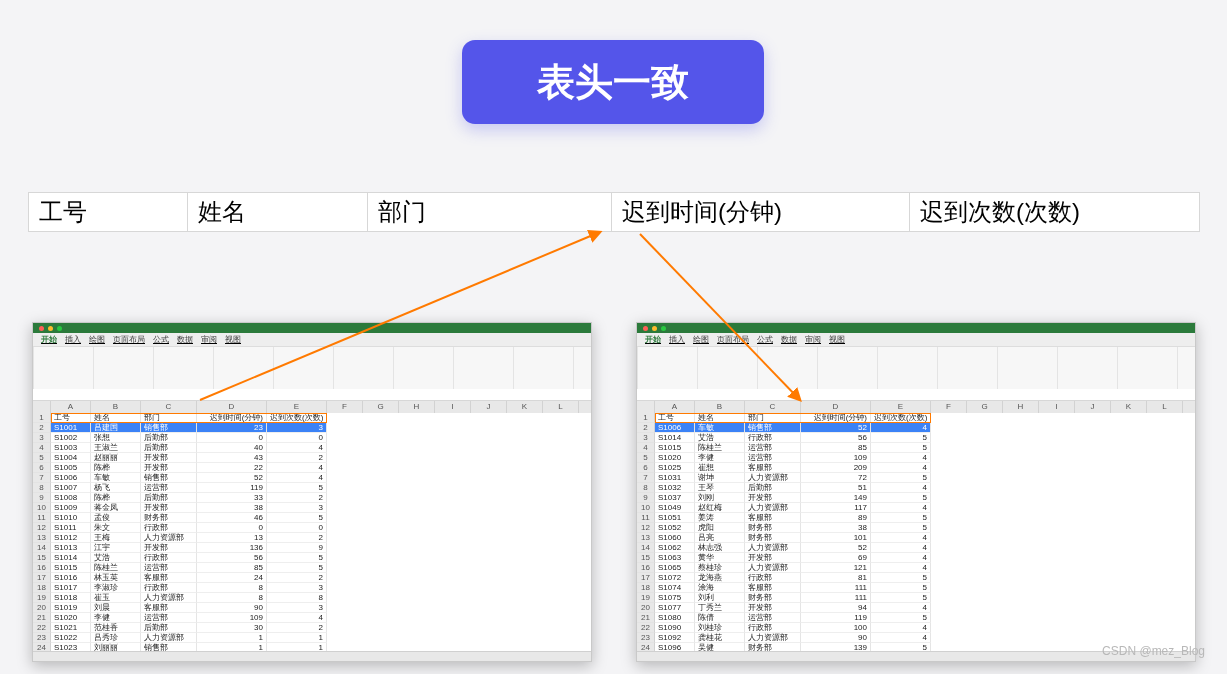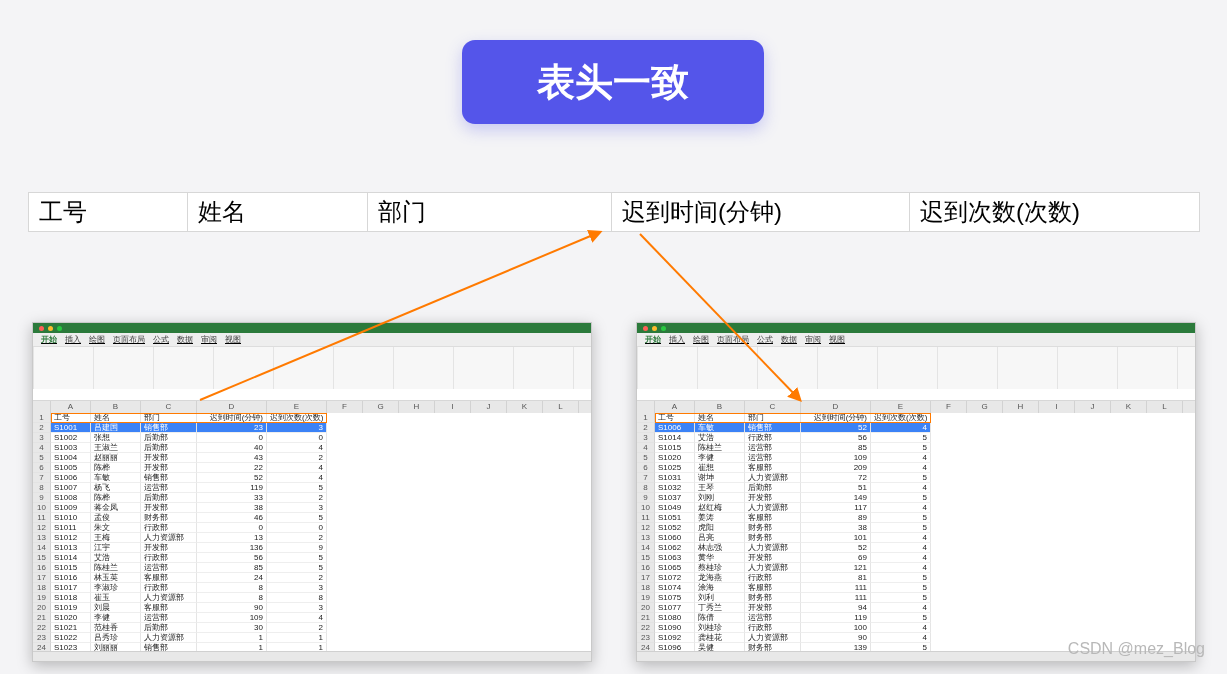--- a/index.html
+++ b/index.html
@@ -98,21 +98,21 @@
     position:absolute; top:12px; left:18px; width:276px; height:10px;
     border:1.5px solid #ff7a00; pointer-events:none;
   }
 
   .statusbar { position:absolute; bottom:0; left:0; right:0; height:10px; background:#e8e8e8; border-top:1px solid #d0d0d0; }
 
   svg.arrows { position:absolute; left:0; top:0; width:1227px; height:674px; pointer-events:none; }
 
   .watermark {
     position:absolute; right:22px; bottom:16px;
-    font-size:16px; color:#b8b8b8; font-family: Arial, sans-serif;
+    font-size:12px; color:#b8b8b8; font-family: Arial, sans-serif;
   }
 </style>
 </head>
 <body>
 
 <div class="callout">
   <span>表头一致</span>
 </div>
 
 <div class="header-row">

